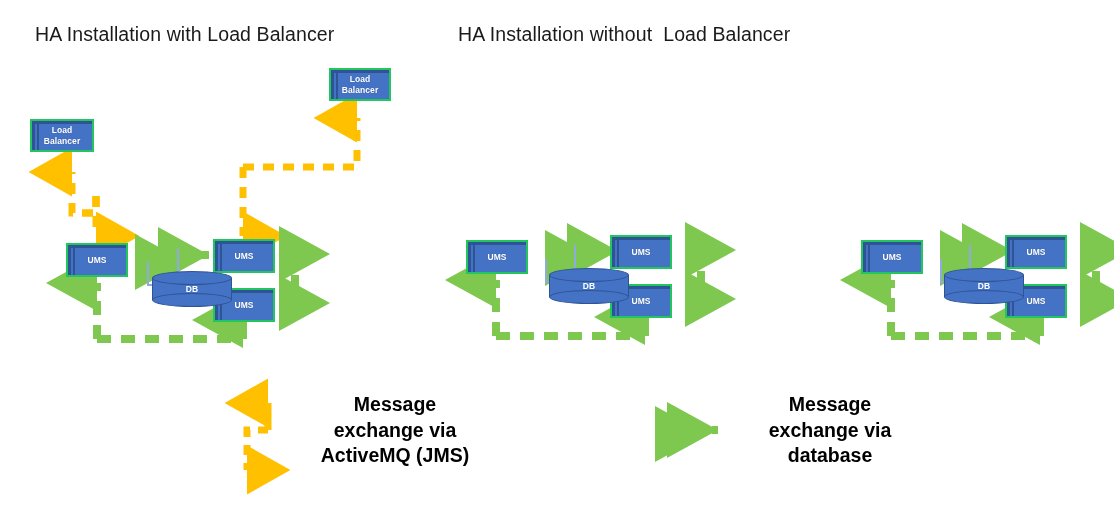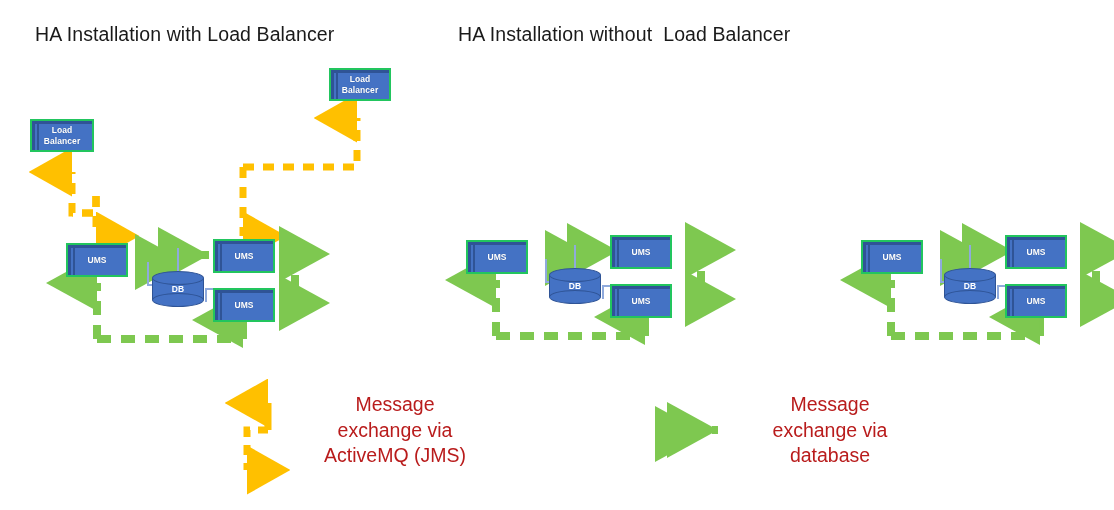--- a/index.html
+++ b/index.html
@@ -26,21 +26,21 @@
   .node .stripe-a{position:absolute;left:0;top:0;bottom:0;width:3px;background:#2f5496;}
   .node .stripe-b{position:absolute;left:5px;top:0;bottom:0;width:2px;background:#2f5496;}
   .node .stripe-top{position:absolute;left:0;right:0;top:0;height:3px;background:#2f5496;}
   .node .lbl{
     position:relative;z-index:2;color:#ffffff;font-size:8.5px;
     font-weight:700;text-align:center;line-height:1.18;white-space:pre-line;
     letter-spacing:.1px;text-shadow:0 0 1px rgba(0,0,0,.25);
   }
 
   
-  .db{position:absolute;}
+  .db{position:absolute;padding-left:28px;}
   .db .body{
     position:absolute;left:0;right:0;top:7px;bottom:7px;
     background:#4472c4;border-left:1px solid #2f5496;border-right:1px solid #2f5496;
   }
   .db .top{
     position:absolute;left:0;right:0;top:0;height:14px;border-radius:50%;
     background:#4472c4;border:1px solid #2f5496;box-sizing:border-box;
   }
   .db .bot{
     position:absolute;left:0;right:0;bottom:0;height:14px;border-radius:50%;
@@ -49,22 +49,22 @@
   .db .lbl{
     position:absolute;left:0;right:0;top:50%;transform:translateY(-50%);
     text-align:center;color:#ffffff;font-size:8.5px;font-weight:700;z-index:3;
   }
   
   .wire{position:absolute;background:#8faadc;}
 
   svg.layer{position:absolute;left:0;top:0;width:1114px;height:510px;overflow:visible;}
 
   .legend-text{
-    position:absolute;font-size:19.5px;line-height:1.32;color:#b91c1c;
-    white-space:pre-line;text-align:center;
+    position:absolute;font-size:19.5px;line-height:1.32;color:#000000;
+    white-space:pre-line;text-align:center;font-weight:bold;
   }
   .lt1{left:300px;top:392px;width:190px;}
   .lt2{left:740px;top:392px;width:180px;}
 </style>
 </head>
 <body>
 
 <div class="stage">
 
   <div class="title t1">HA Installation with Load Balancer</div>

